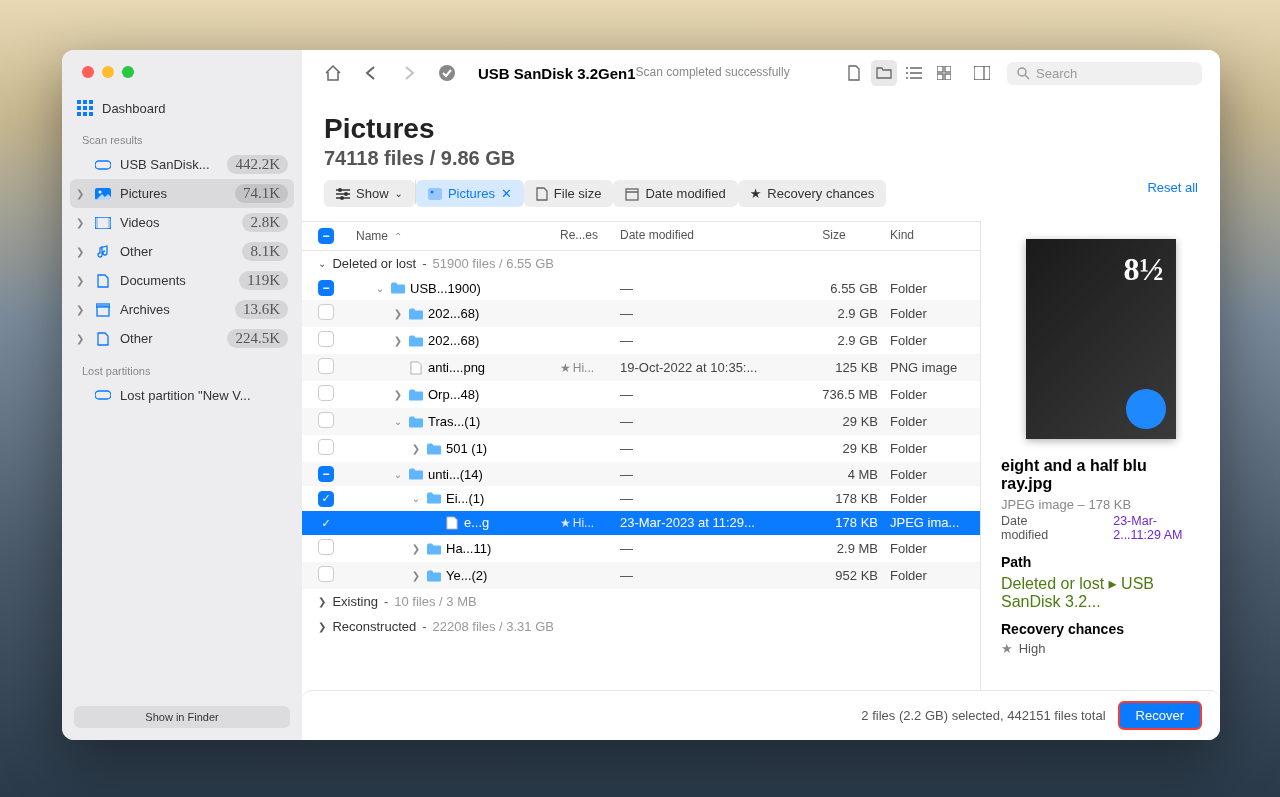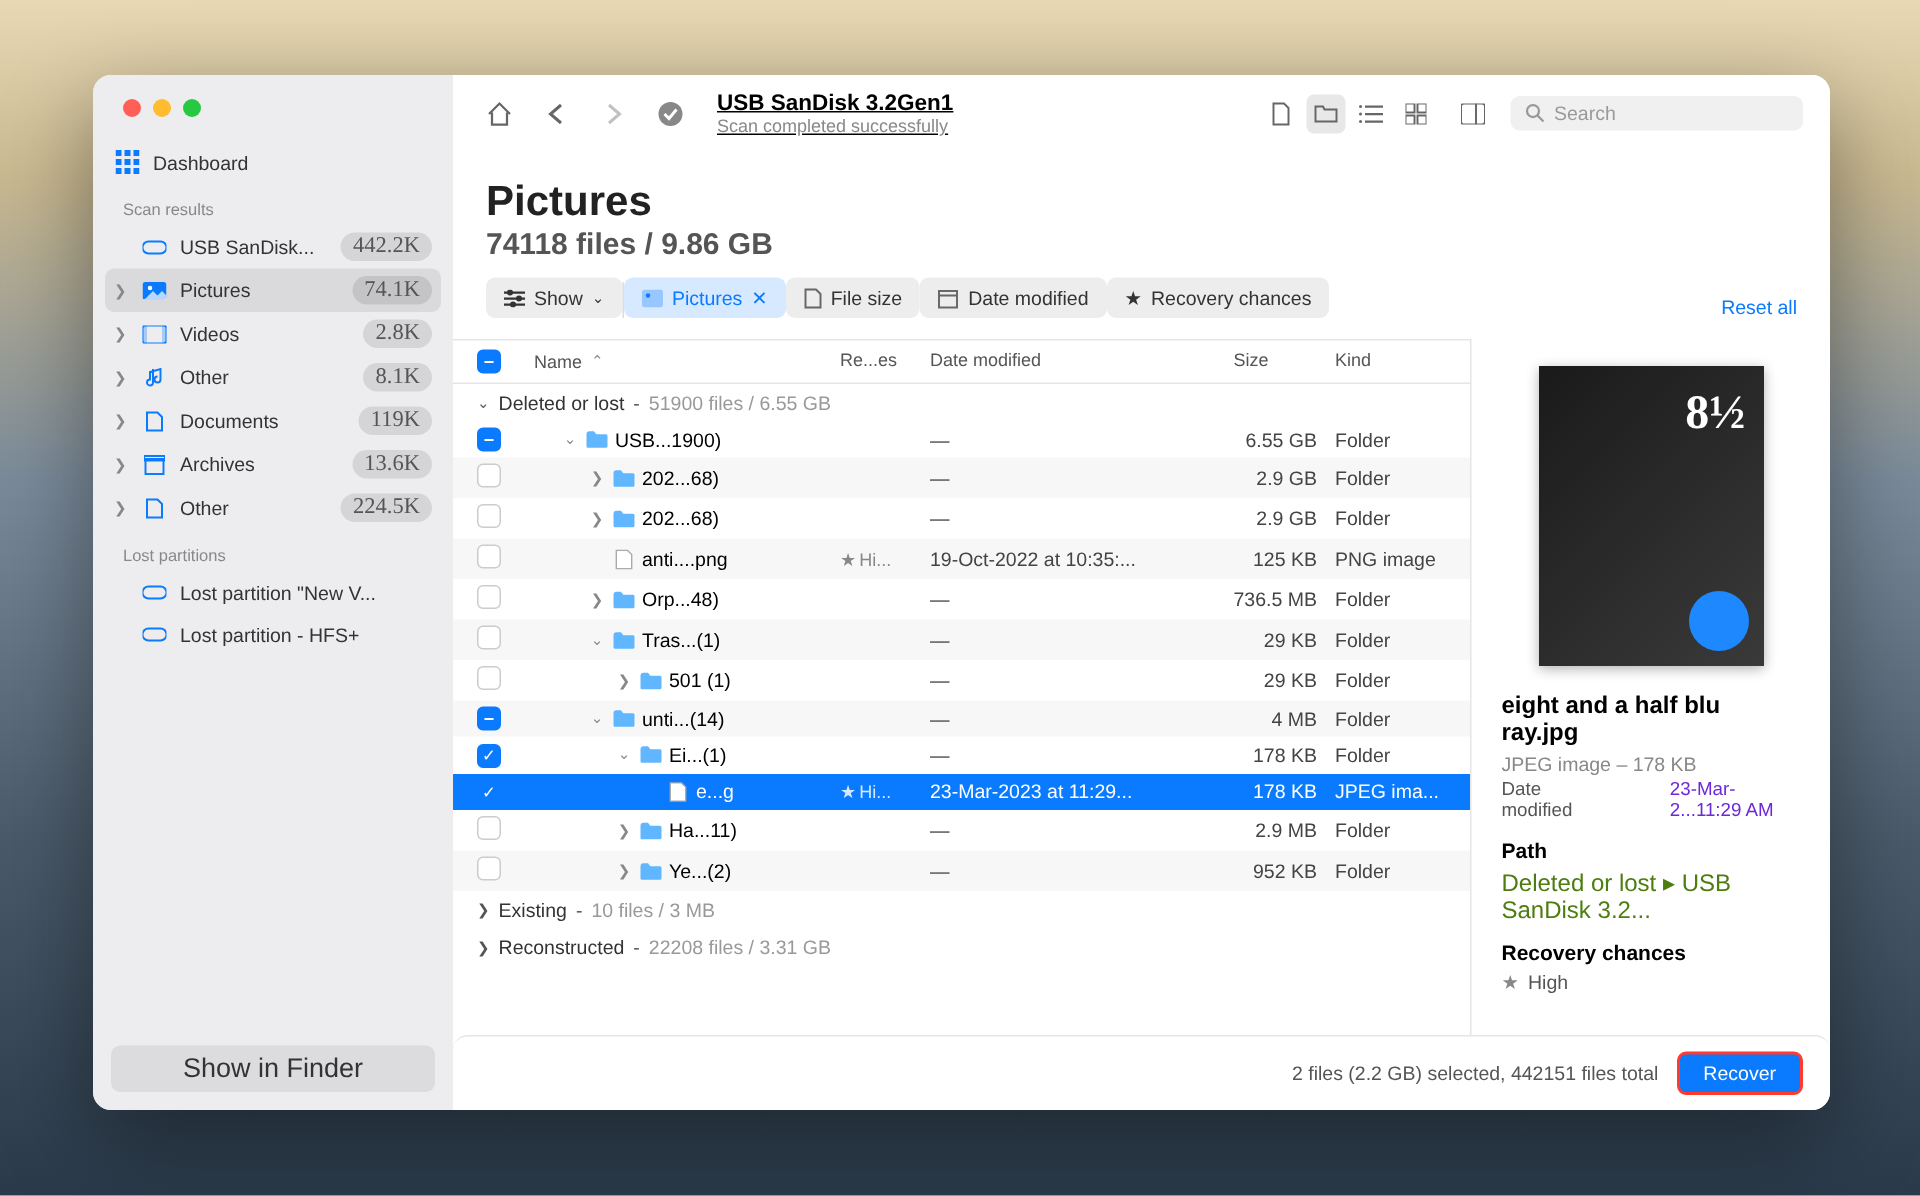--- a/index.html
+++ b/index.html
@@ -12,35 +12,35 @@
 .dot.yellow { background: #febc2e; }
 .dot.green { background: #28c840; }
 .side-item { display: flex; align-items: center; padding: 5px 14px; cursor: pointer; font-size: 13px; color: #333; gap: 8px; }
 .side-item.active { background: rgba(0,0,0,0.08); border-radius: 6px; margin: 0 8px; padding: 5px 6px; }
 .side-item .chev { width: 10px; color: #888; font-size: 10px; }
 .side-item .icon { width: 18px; height: 18px; display: flex; align-items: center; justify-content: center; }
 .side-label { flex: 1; white-space: nowrap; overflow: hidden; text-overflow: ellipsis; }
 .badge { background: rgba(0,0,0,0.1); color: #555; font-size: 15px; padding: 1px 8px; border-radius: 10px; font-family: Liberation Serif, serif; }
 .side-header { font-size: 11px; color: #888; padding: 12px 20px 4px 20px; font-weight: 500; }
 .dashboard-icon { color: #0a7aff; }
-.show-finder { margin: auto 12px 0 12px; padding: 5px; background: rgba(0,0,0,0.07); border-radius: 6px; text-align: center; font-size: 18px; color: #333; cursor: pointer; }
+.show-finder { margin: auto 12px 0 12px; padding: 5px; background: rgba(0,0,0,0.07); border-radius: 6px; text-align: center; font-size: 11px; color: #333; cursor: pointer; }
 .main { flex: 1; background: #fff; display: flex; flex-direction: column; }
 .toolbar { display: flex; align-items: center; padding: 10px 18px; gap: 12px; border-bottom: 1px solid transparent; }
 .tb-btn { width: 26px; height: 26px; display: flex; align-items: center; justify-content: center; color: #666; cursor: pointer; border-radius: 5px; }
 .tb-btn.on { background: #e8e8e8; }
-.tb-title { display: flex; flex-direction: column; margin-left: 6px; text-decoration: underline; }
+.tb-title { display: flex; margin-left: 6px; }
 .tb-title .t1 { font-size: 15px; font-weight: 600; }
 .tb-title .t2 { font-size: 12px; color: #888; }
 .spacer { flex: 1; }
 .view-group { display: flex; gap: 4px; }
 .search-box { display: flex; align-items: center; gap: 6px; background: #f0f0f0; border-radius: 6px; padding: 4px 10px; width: 195px; color: #999; font-size: 13px; }
 .content-head { padding: 16px 22px 10px 22px; }
 .content-head h1 { font-size: 28px; font-weight: 700; color: #222; }
 .content-head .sub { font-size: 20px; font-weight: 600; color: #555; margin-top: 2px; }
-.filter-bar { display: flex; align-items: flex-end; padding: 0 22px 14px 22px; }
+.filter-bar { display: flex; align-items: flex-start; padding: 0 22px 14px 22px; }
 .filter-btn { display: flex; align-items: center; gap: 6px; background: #ededed; border-radius: 6px; padding: 6px 12px; font-size: 13px; cursor: pointer; color: #333; }
 .filter-btn.blue { background: #d6e9ff; color: #0a7aff; }
 .divider-v { width: 1px; height: 24px; background: #ddd; }
 .reset { margin-left: auto; color: #0a7aff; font-size: 13px; cursor: pointer; }
 .body-split { flex: 1; display: flex; overflow: hidden; }
 .table-area { flex: 1; display: flex; flex-direction: column; overflow: hidden; border-top: 1px solid #e5e5e5; }
 .thead { display: flex; font-size: 12px; color: #555; padding: 6px 0; border-bottom: 1px solid #e5e5e5; }
 .th-check { width: 50px; padding-left: 16px; }
 .th-name { flex: 1; padding-left: 4px; display:flex; align-items:center; gap:6px;}
 .th-recov { width: 60px; }
@@ -196,29 +196,20 @@
     <div class="side-header">Lost partitions</div>
     <div class="side-item">
       <span class="chev"></span>
       <span class="icon">
           <svg width="16" height="12" viewBox="0 0 16 12">
             <rect x="0" y="2" width="16" height="8" rx="4" fill="none" stroke="#0a7aff" stroke-width="1.3"></rect>
           </svg>
         </span>
       <span class="side-label">Lost partition "New V...</span>
     </div>
-    <div class="side-item">
-      <span class="chev"></span>
-      <span class="icon">
-          <svg width="16" height="12" viewBox="0 0 16 12">
-            <rect x="0" y="2" width="16" height="8" rx="4" fill="none" stroke="#0a7aff" stroke-width="1.3"></rect>
-          </svg>
-        </span>
-      <span class="side-label">Lost partition - HFS+</span>
-    </div>
     <div class="show-finder">Show in Finder</div>
   </div>
 
   <div class="main">
     <div class="toolbar">
       <div class="tb-btn">
           <svg width="18" height="18" viewBox="0 0 18 18">
             <path d="M2 9 L9 2 L16 9 M4 8 L4 16 L14 16 L14 8" fill="none" stroke="#666" stroke-width="1.5"></path>
           </svg>
         </div>

